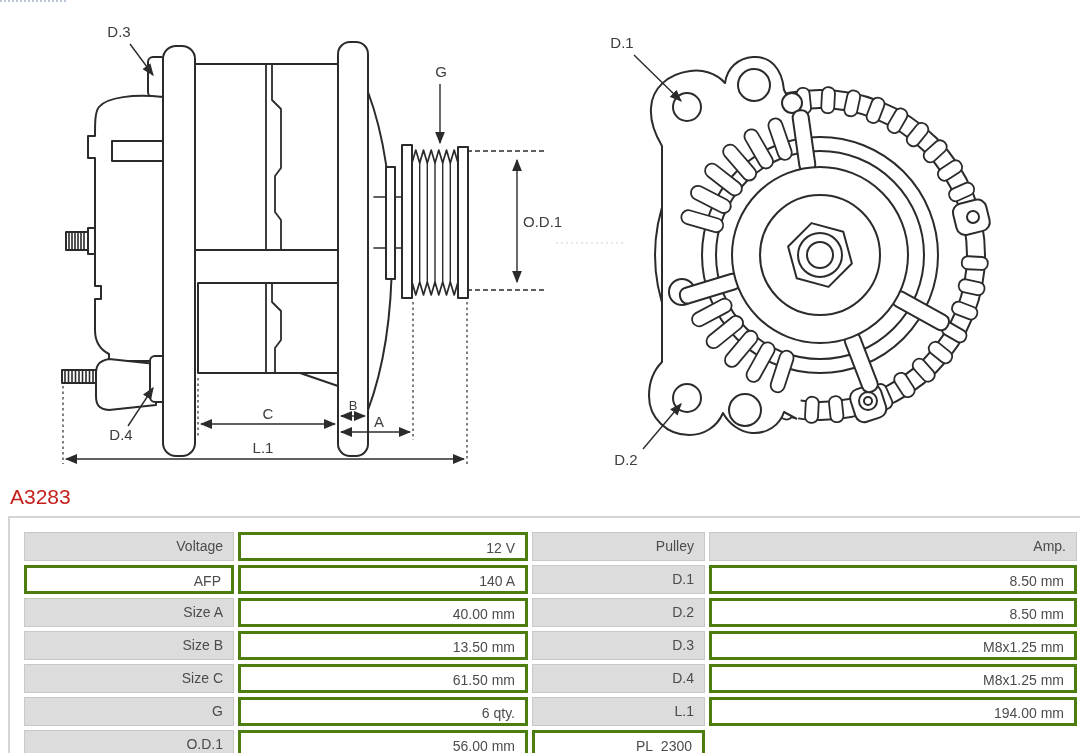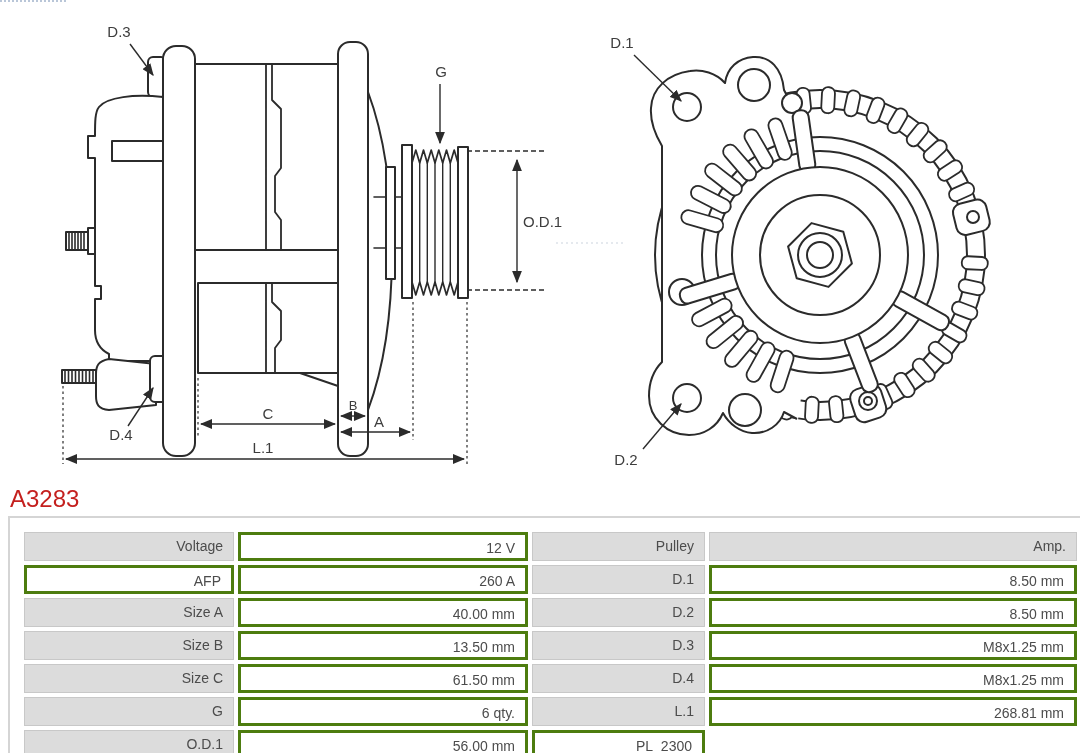--- a/index.html
+++ b/index.html
@@ -1,21 +1,21 @@
 <!DOCTYPE html>
 <html><head>
 <meta charset="utf-8">
 <style>
   html,body{margin:0;padding:0;background:#fff;width:1080px;height:753px;overflow:hidden;
     font-family:"Liberation Sans",sans-serif;}
   .page{position:relative;width:1080px;height:618px;background:#fff;}
   .watermark-dash{position:absolute;left:0;top:0;width:66px;height:0;
     border-top:2px dotted #b9c6d8;}
   svg text{font-family:"Liberation Sans",sans-serif;fill:#3d3d3d;}
-  .part-number{position:absolute;left:10px;top:485px;font-size:24px;color:#c4201e;}
+  .part-number{position:absolute;left:10px;top:485px;font-size:21px;color:#c4201e;}
   .spec-table{position:absolute;left:8px;top:516px;width:1053px;
     border:2px solid #d5d5d5;background:#fff;padding:14px;
     display:grid;grid-template-columns:210px 290px 173px 1fr;grid-auto-rows:29px;gap:4px;}
   .cell{box-sizing:border-box;text-align:right;padding-right:10px;line-height:27px;
     font-size:14px;color:#4c4c4c;white-space:nowrap;}
   .cell.lab{background:#dcdcdc;border:1px solid #c8c8c8;}
   .cell.val{background:#fff;border:3px solid #4d7c0f;}
 </style>
 </head>
 <body>
@@ -165,21 +165,21 @@
 
   <div class="part-number">A3283</div>
 
   <div class="spec-table">
     <div class="cell lab">Voltage</div>
     <div class="cell val">12 V</div>
     <div class="cell lab">Pulley</div>
     <div class="cell lab">Amp.</div>
 
     <div class="cell val">AFP</div>
-    <div class="cell val">260 A</div>
+    <div class="cell val">140 A</div>
     <div class="cell lab">D.1</div>
     <div class="cell val">8.50 mm</div>
 
     <div class="cell lab">Size A</div>
     <div class="cell val">40.00 mm</div>
     <div class="cell lab">D.2</div>
     <div class="cell val">8.50 mm</div>
 
     <div class="cell lab">Size B</div>
     <div class="cell val">13.50 mm</div>
@@ -187,20 +187,20 @@
     <div class="cell val">M8x1.25 mm</div>
 
     <div class="cell lab">Size C</div>
     <div class="cell val">61.50 mm</div>
     <div class="cell lab">D.4</div>
     <div class="cell val">M8x1.25 mm</div>
 
     <div class="cell lab">G</div>
     <div class="cell val">6 qty.</div>
     <div class="cell lab">L.1</div>
-    <div class="cell val">268.81 mm</div>
+    <div class="cell val">194.00 mm</div>
 
     <div class="cell lab">O.D.1</div>
     <div class="cell val">56.00 mm</div>
     <div class="cell val">PL_2300</div>
   </div>
 
 </div>
 
 </body></html>

